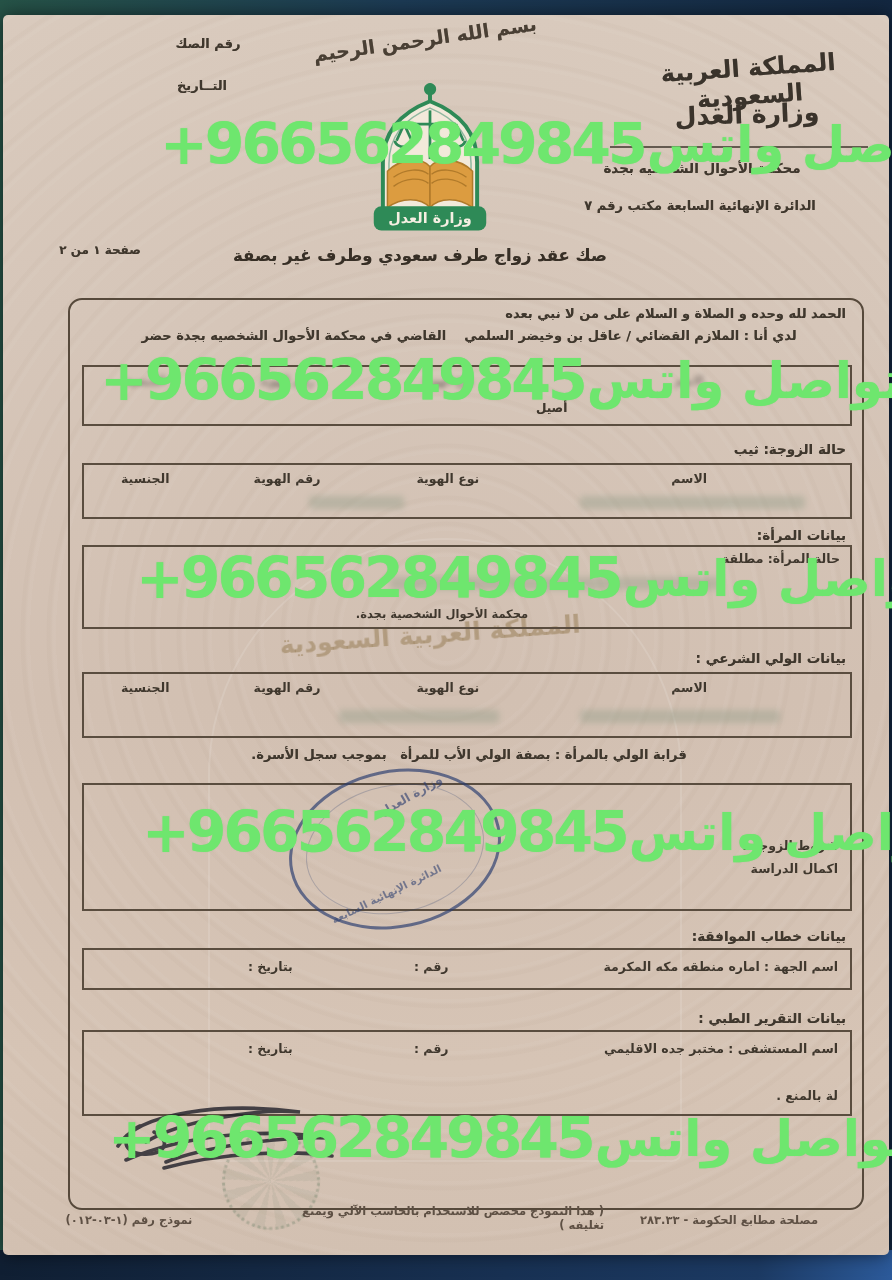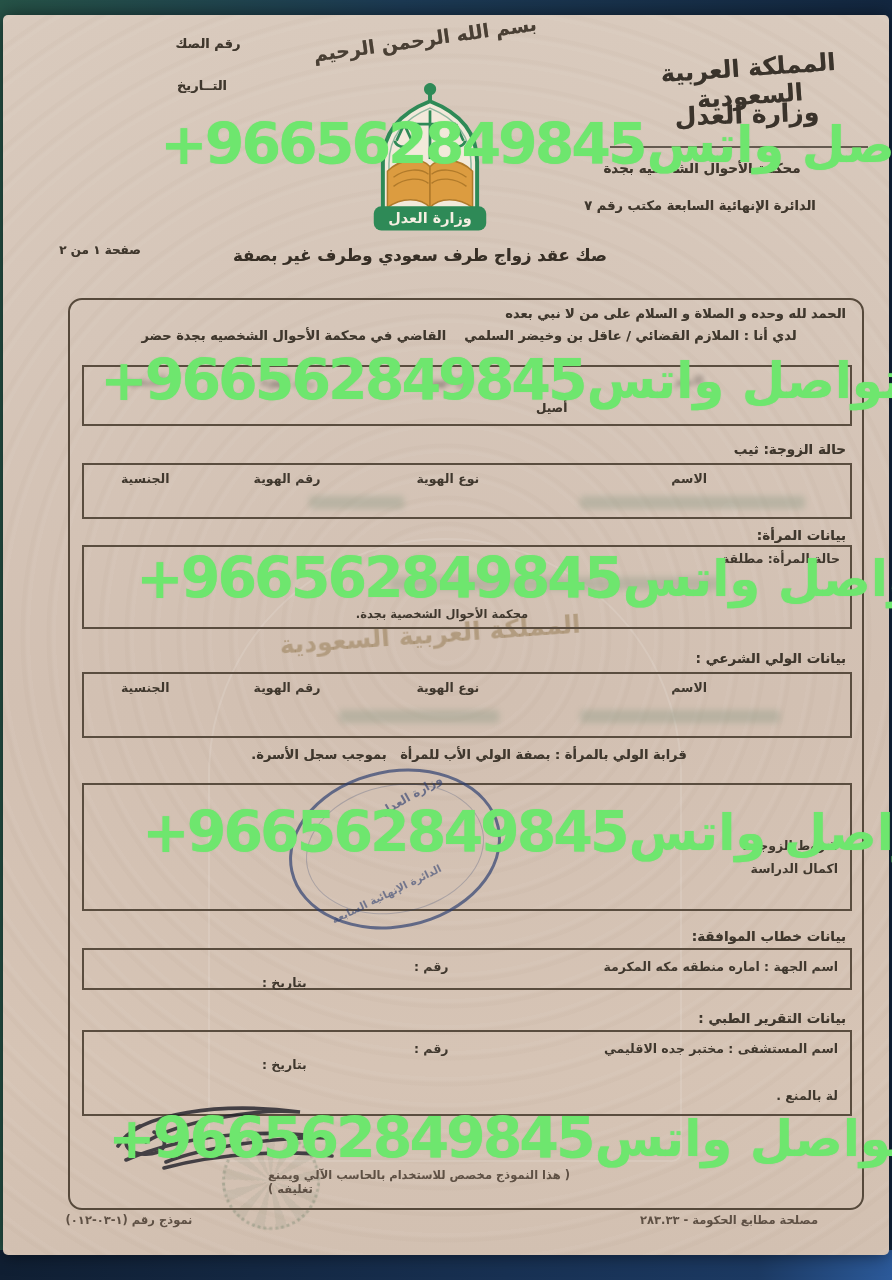--- a/index.html
+++ b/index.html
@@ -69,21 +69,21 @@
   .woman-court{left:248px;top:60px;width:220px;text-align:center;font-size:11.5px;position:absolute;direction:rtl;font-weight:700;color:#3f372d;}
   .guardian-label{left:92px;top:650px;width:754px;text-align:right;font-size:13.5px;}
   .relation{left:92px;top:747px;width:754px;text-align:center;font-size:13px;}
   .mahr-box{left:82px;top:783px;width:766px;height:124px;}
   .mahr-box .ln{position:absolute;right:12px;width:740px;text-align:right;font-size:12.5px;direction:rtl;font-weight:700;color:#3f372d;}
   .ml1{top:5px;} .ml2{top:29px;} .ml3{top:53px;} .ml4{top:76px;} .ml5{top:98px;}
   .approval-label{left:92px;top:928px;width:754px;text-align:right;font-size:13.5px;}
   .approval-box{left:82px;top:948px;width:766px;height:38px;}
   .row-entity{position:absolute;right:12px;top:9px;font-size:12.5px;direction:rtl;font-weight:700;color:#3f372d;}
   .row-num{position:absolute;left:330px;top:9px;font-size:12.5px;direction:rtl;font-weight:700;color:#3f372d;}
-  .row-date{left:178px;margin-top:16px;}
+  .row-date{left:164px;}
   .medical-label{left:92px;top:1010px;width:754px;text-align:right;font-size:13.5px;}
   .medical-box{left:82px;top:1030px;width:766px;height:82px;}
   .med-l2{position:absolute;right:12px;top:32px;width:740px;text-align:right;font-size:12.5px;direction:rtl;font-weight:700;color:#3f372d;}
   .med-l3{position:absolute;right:12px;top:56px;width:740px;text-align:right;font-size:12.5px;direction:rtl;font-weight:700;color:#3f372d;}
   
   .stamp{left:288px;top:770px;width:208px;height:152px;border:3px solid rgba(43,62,112,.68);
     border-radius:50%;transform:rotate(-12deg);}
   .stamp-inner{position:absolute;left:14px;top:12px;right:14px;bottom:12px;border-radius:50%;
     border:1px solid rgba(43,62,112,.25);}
   .stamp-t1{position:absolute;left:96px;top:20px;font-size:12px;color:rgba(43,62,112,.62);
@@ -96,21 +96,21 @@
   .wm{display:flex;direction:rtl;align-items:center;gap:2px;white-space:nowrap;
     color:#6ee66e;font-weight:700;line-height:1;
     text-shadow:0 0 1px rgba(95,220,95,.55);}
   .wm .lb{font-size:50px;letter-spacing:-1px;}
   .wm .ph{direction:ltr;font-size:57px;letter-spacing:-3px;}
   .wm1{left:160px;top:116px;} .wm2{left:100px;top:352px;} .wm3{left:136px;top:550px;}
   .wm4{left:142px;top:804px;} .wm5{left:108px;top:1110px;}
   
   .foot{font-size:11.5px;color:#5e5044;font-weight:700;direction:rtl;text-shadow:none;}
   .foot-press{left:598px;top:1213px;width:262px;text-align:center;}
-  .foot-note{left:268px;top:1168px;width:336px;text-align:left;}
+  .foot-note{left:268px;top:1204px;width:336px;text-align:right;}
   .foot-form{left:44px;top:1213px;width:170px;text-align:center;}
 </style>
 </head>
 <body>
 
 <div class="abs backdrop-bottom"></div>
 
 <div class="abs paper"></div>
 
 <div class="abs dome-wm"></div>

